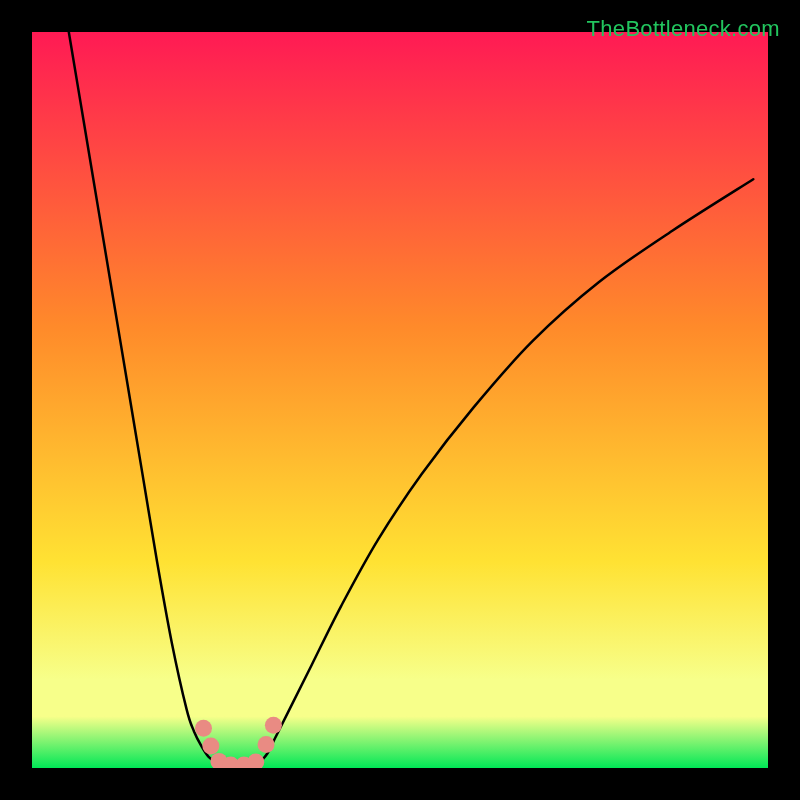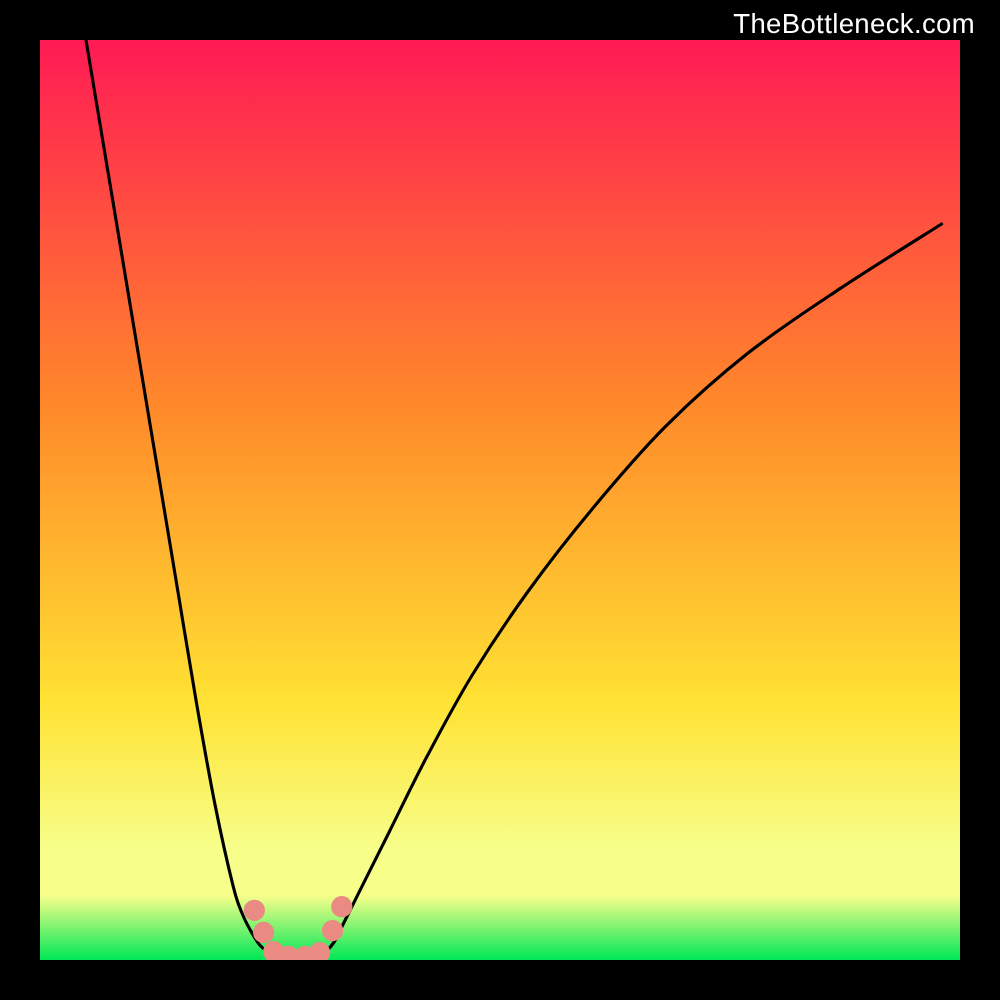--- a/index.html
+++ b/index.html
@@ -20,23 +20,23 @@
   .plot-area {
     position: absolute;
     left: 32px;
     top: 32px;
     width: 736px;
     height: 736px;
     overflow: hidden;
   }
   .watermark {
     position: absolute;
-    top: 6px;
+    top: 16px;
     right: 20px;
-    color: #ffffff;
+    color: #22c55e;
     font-size: 22px;
     letter-spacing: 0.3px;
     z-index: 5;
   }
 </style>
 </head>
 <body>
 
 <div class="frame">
 

